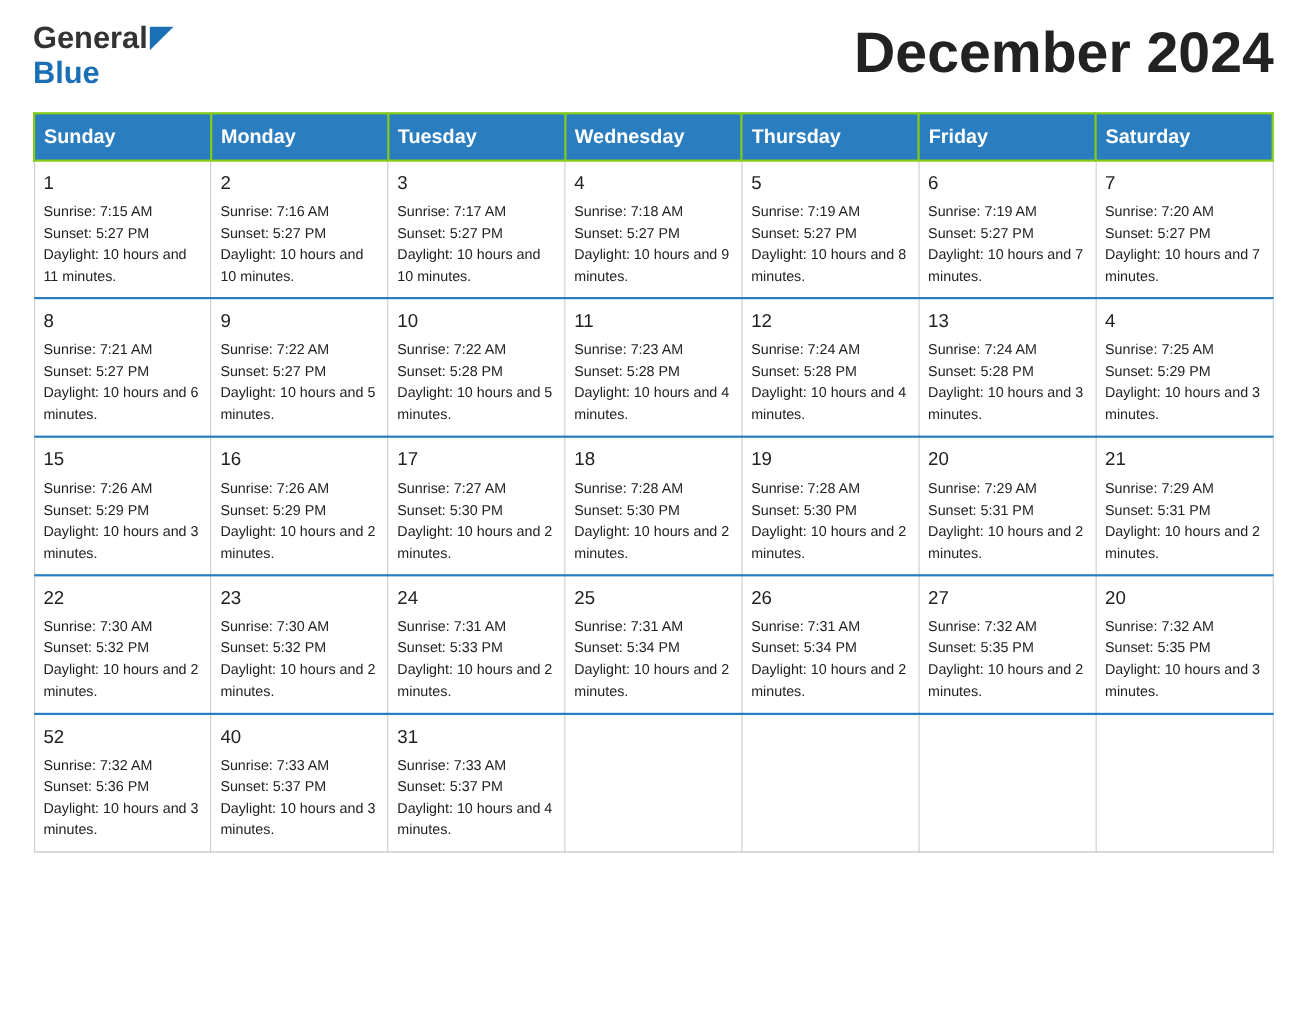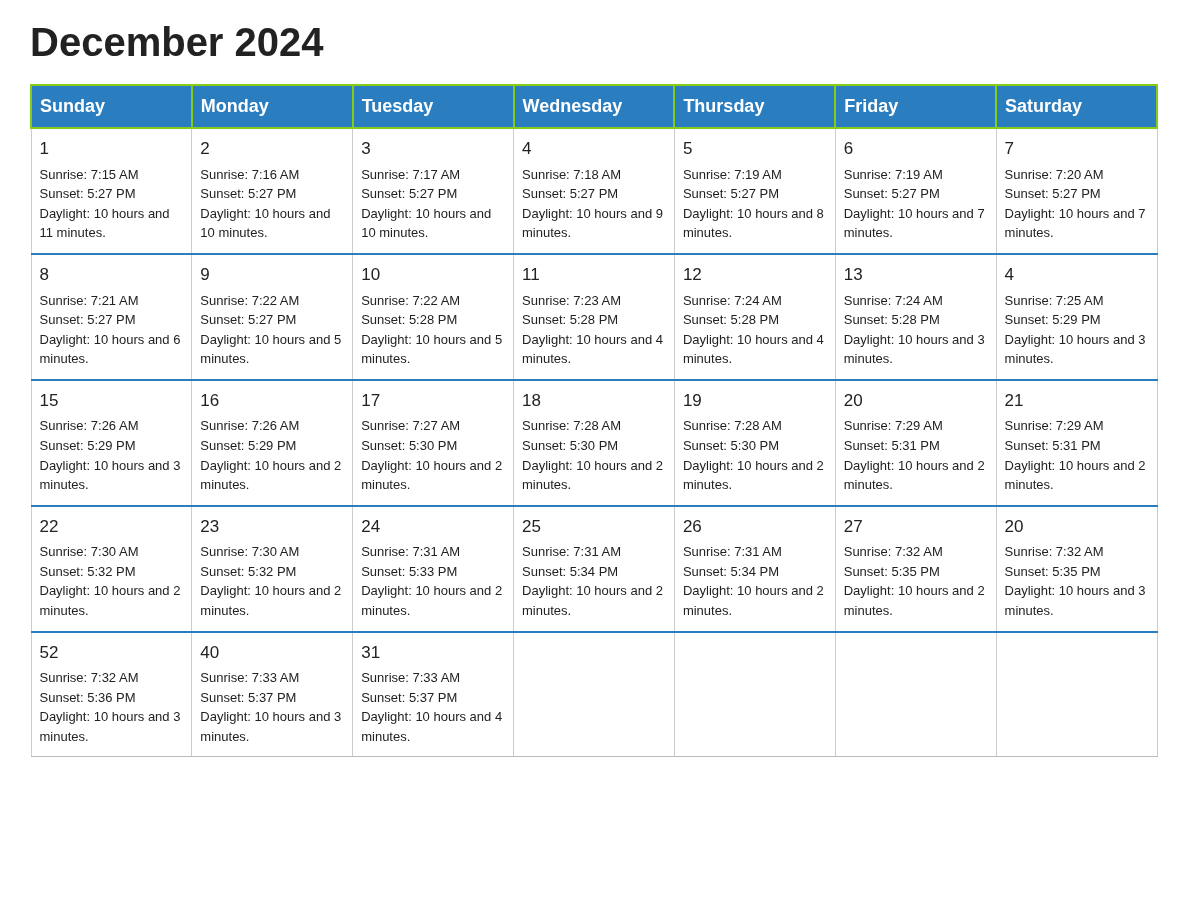--- a/index.html
+++ b/index.html
@@ -36,21 +36,21 @@
       line-height: 1.1;
     }
     .logo-row1 {
       display: flex;
       align-items: center;
     }
     .title-block {
       text-align: right;
     }
     .calendar-title {
-      font-size: 40px;
+      font-size: 52px;
       font-weight: bold;
       color: #222;
       line-height: 1.1;
     }
     .calendar-subtitle {
       font-size: 22px;
       color: #444;
       margin-top: 4px;
     }
     table {
@@ -96,20 +96,35 @@
       border-top: 2px solid #2a7dbf;
     }
     tbody tr + tr {
       border-top: 2px solid #2a7dbf;
     }
   </style>
 </head>
 <body>
 
 <div class="header">
+  <div class="logo">
+    <div class="logo-wrapper">
+      <div class="logo-row1">
+        <span class="logo-text-general">General</span>
+        <div style="display:flex;align-items:flex-start;margin-left:2px;">
+          <svg width="22" height="22" viewBox="0 0 22 22">
+            <polygon points="0,0 22,0 0,22" fill="#1a6fb5"></polygon>
+          </svg>
+        </div>
+      </div>
+      <div>
+        <span class="logo-text-blue">Blue</span>
+      </div>
+    </div>
+  </div>
   <div class="title-block">
     <div class="calendar-title">December 2024</div>
   </div>
 </div>
 
 <table>
   <thead>
     <tr>
     <th>Sunday</th>
         <th>Monday</th>

